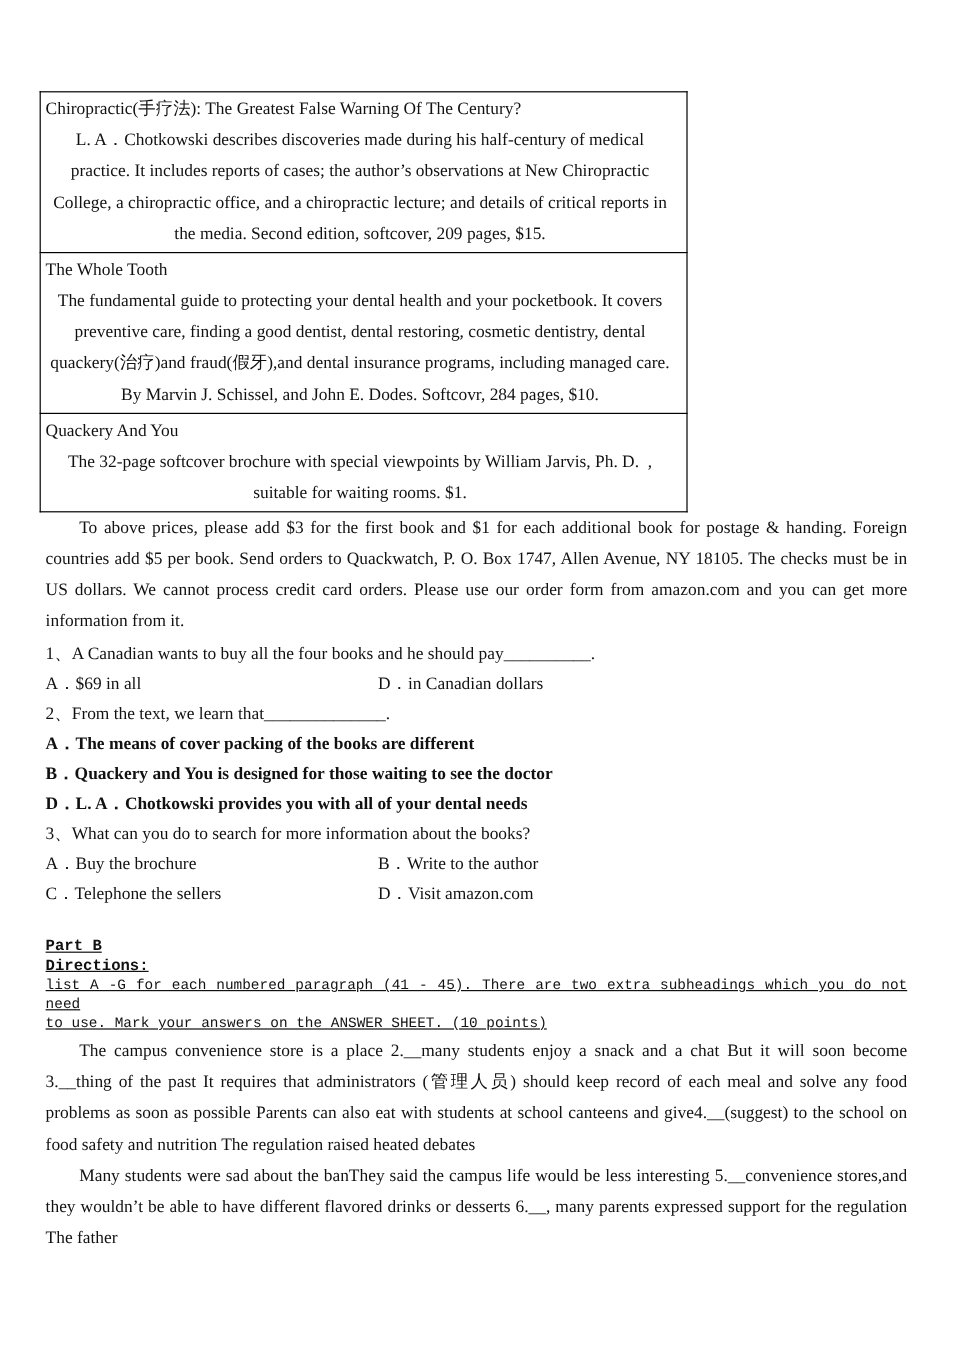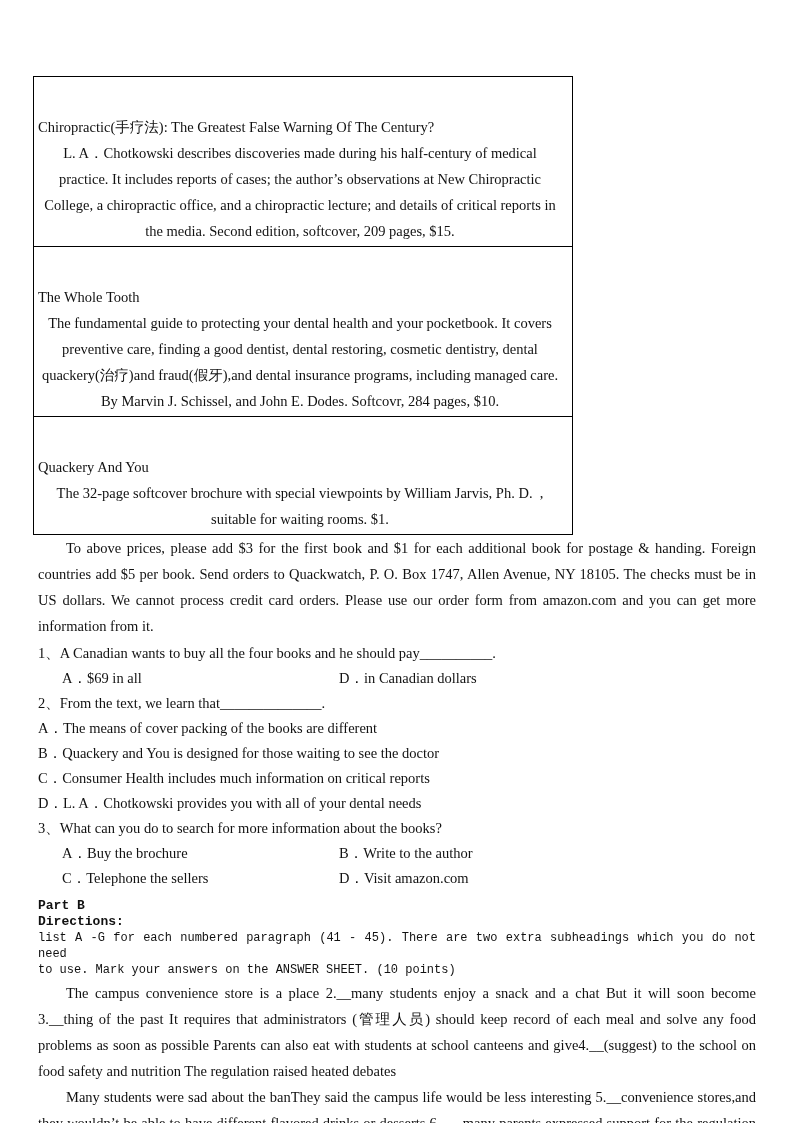--- a/index.html
+++ b/index.html
@@ -25,44 +25,44 @@
     width: 540px;
     margin-left: -5px;
     border-collapse: collapse;
   }
   .book-table td {
     border: 1px solid #000000;
     vertical-align: top;
     padding: 1px 10px 2px 4px;
     line-height: 26px;
   }
-  .cell-title { line-height: 26px; margin-top: 36px; }
+  .cell-title { line-height: 26px; }
   .cell-body  { line-height: 26px; text-align: center; }
   
   .intro {
     margin-top: 0;
     line-height: 26px;
     text-indent: 28px;
     text-align: justify;
   }
   
   .questions { margin-top: 2px; }
   .q-stem { line-height: 25px; }
   .opts-two {
     display: grid;
     grid-template-columns: 277px 1fr;
-    margin-left: 24px;
   }
-  .opts-one { display: block; }
+  .opts-one { display: block; font-weight: bold; }
   .opt { line-height: 25px; }
   
   .partb {
-    margin-top: 7px;
+    margin-top: 23px;
     font-family: "Liberation Mono", "DejaVu Sans Mono", monospace;
     font-size: 12px;
+    text-decoration: underline;
   }
   .pb-head {
     font-weight: bold;
     font-size: 13px;
     line-height: 16px;
   }
   .pb-line { line-height: 16px; }
   .pb-line.fill { text-align: justify; text-align-last: justify; }
   
   .passage { margin-top: 2px; }
@@ -108,21 +108,20 @@
       <div class="q-stem">1、A Canadian wants to buy all the four books and he should pay__________.</div>
       <div class="opts-two">
         <div class="opt">A．$69 in all</div>
         <div class="opt">D．in Canadian dollars</div>
       </div>
 
       <div class="q-stem">2、From the text, we learn that______________.</div>
       <div class="opts-one">
         <div class="opt">A．The means of cover packing of the books are different</div>
         <div class="opt">B．Quackery and You is designed for those waiting to see the doctor</div>
-        <div class="opt">C．Consumer Health includes much information on critical reports</div>
         <div class="opt">D．L. A．Chotkowski provides you with all of your dental needs</div>
       </div>
 
       <div class="q-stem">3、What can you do to search for more information about the books?</div>
       <div class="opts-two">
         <div class="opt">A．Buy the brochure</div>
         <div class="opt">B．Write to the author</div>
         <div class="opt">C．Telephone the sellers</div>
         <div class="opt">D．Visit amazon.com</div>
       </div>

